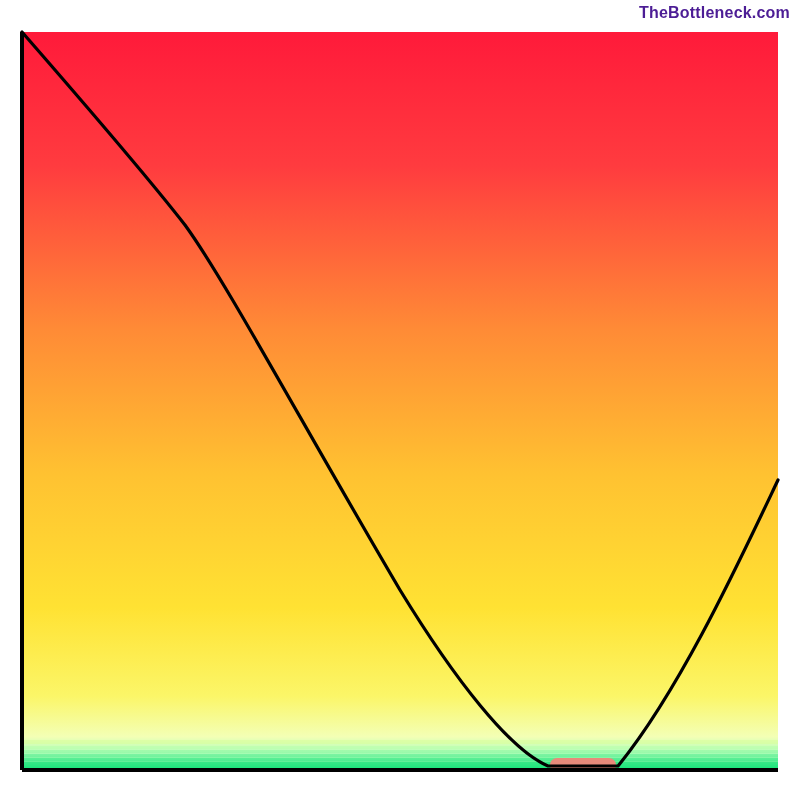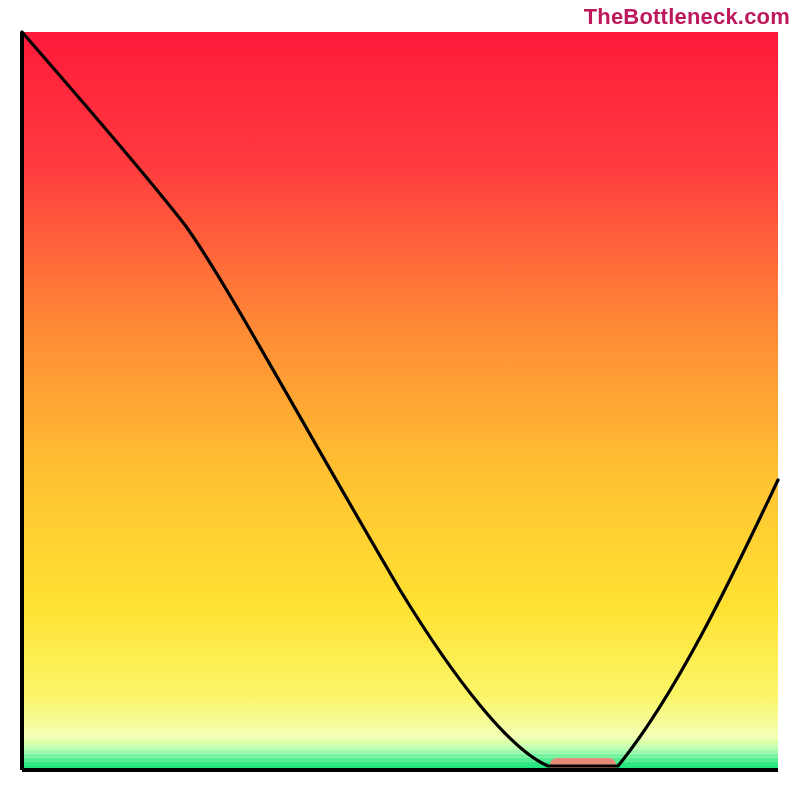--- a/index.html
+++ b/index.html
@@ -12,23 +12,23 @@
   }
   .container {
     position: relative;
     width: 800px;
     height: 800px;
   }
   .watermark {
     position: absolute;
     top: 4px;
     right: 10px;
-    font-size: 22px;
+    font-size: 16px;
     font-weight: bold;
-    color: #be185d;
+    color: #4c1d95;
     letter-spacing: 0.2px;
     z-index: 10;
   }
   svg.plot {
     position: absolute;
     left: 0;
     top: 0;
     width: 800px;
     height: 800px;
     display: block;

